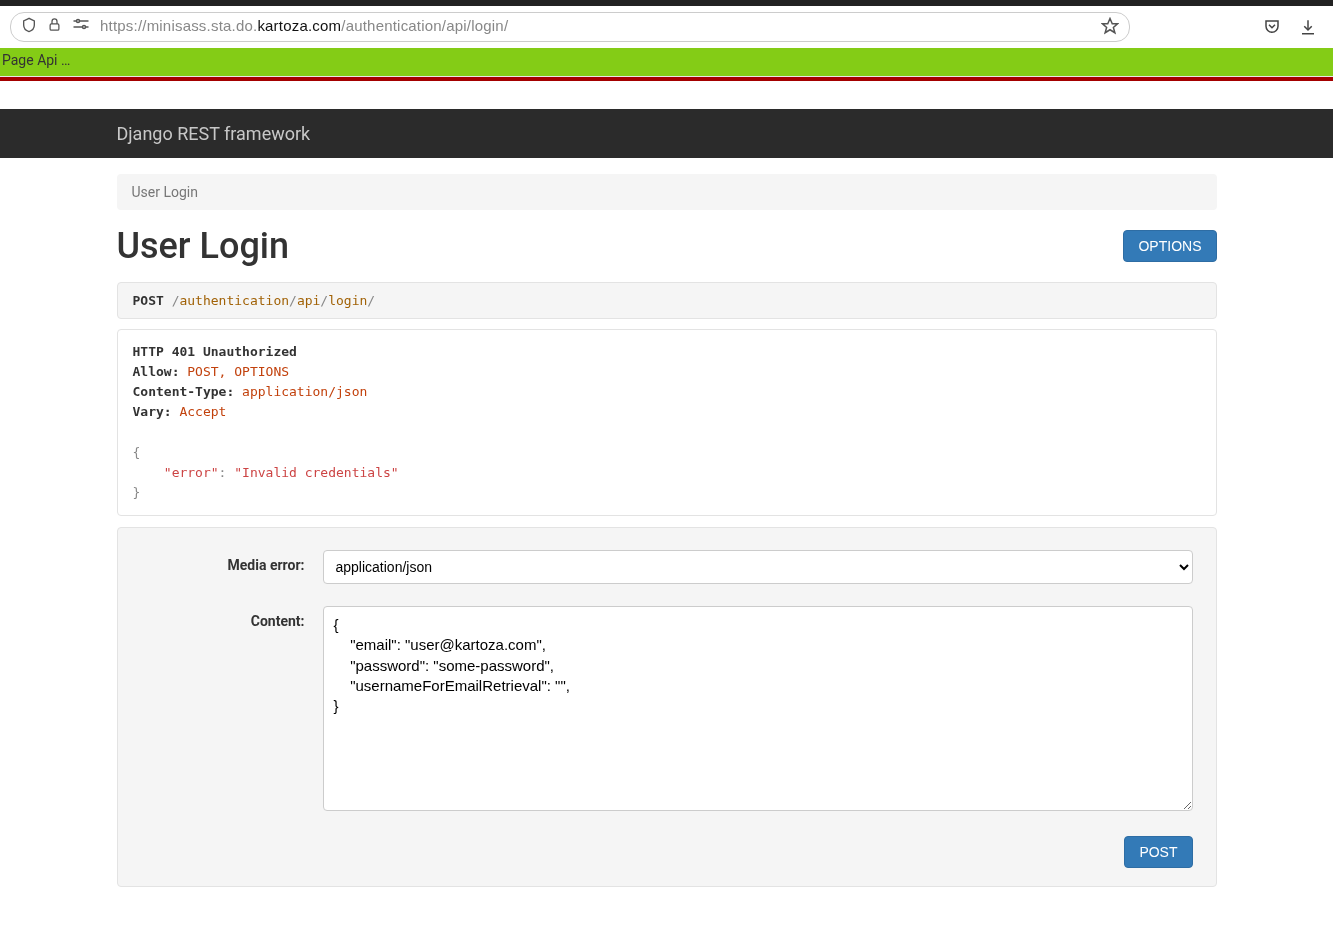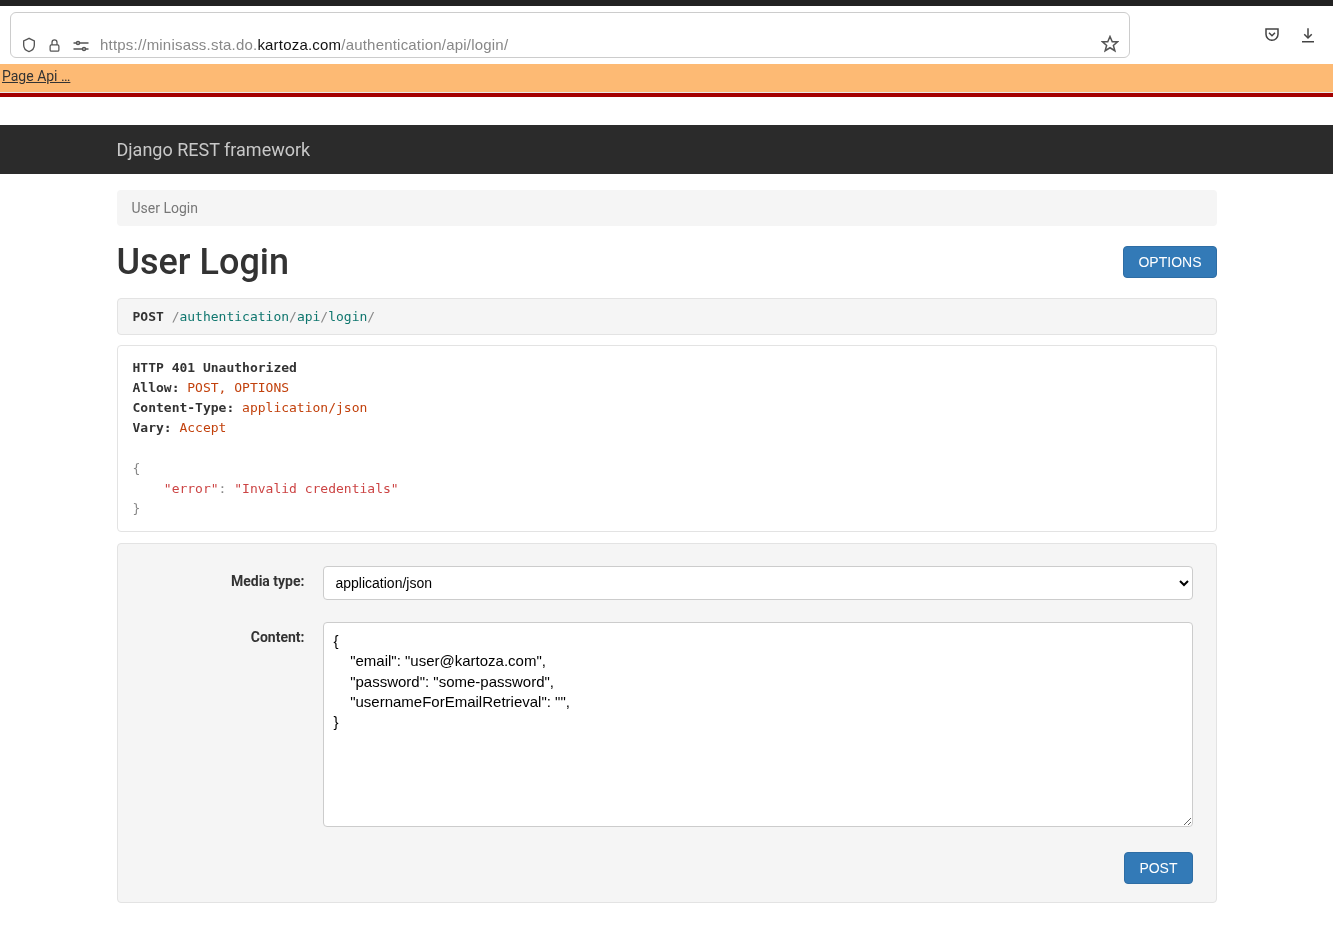--- a/index.html
+++ b/index.html
@@ -1,28 +1,28 @@
 <!DOCTYPE html>
 <html><head>
 <meta charset="utf-8">
 <style>
 * { box-sizing: border-box; margin: 0; padding: 0; }
 body { font-family: -apple-system, BlinkMacSystemFont, "Segoe UI", Roboto, Arial, sans-serif; font-size: 14px; color: #333; background: #fff; }
 
 
 .browser-top { background: #222; height: 6px; }
 .addr-row { display: flex; align-items: center; gap: 12px; padding: 6px 10px; background: #fff; }
-.addr-bar { flex: 1; display: flex; align-items: flex-end; gap: 10px; border: 1px solid #ccc; border-radius: 6px; padding: 4px 10px; height: 46px; max-width: 1120px; }
+.addr-bar { flex: 1; display: flex; align-items: flex-start; gap: 10px; border: 1px solid #ccc; border-radius: 14px; padding: 4px 10px; height: 30px; max-width: 1120px; }
 .addr-bar .icon { color: #555; display: flex; align-items: center; }
 .url-text { font-size: 15px; color: #888; font-family: Arial, sans-serif; letter-spacing: 0.2px; }
 .url-proto { color: #888; }
 .url-bold { color: #111; font-weight: 500; }
 .url-path { color: #888; }
 .right-icons { display: flex; gap: 18px; color: #444; margin-left: auto; margin-right: 6px; }
-.bookmark-row { padding: 4px 2px 8px 2px; background: #fdba74; border-bottom: 1px solid #e8e8e8; text-decoration: underline; }
+.bookmark-row { padding: 4px 2px 8px 2px; background: #84cc16; border-bottom: 1px solid #e8e8e8; }
 .bookmark-item { font-size: 14px; color: #333; }
 
 
 .red-stripe { height: 4px; background: #a40000; }
 
 
 .navbar { background: #2b2b2b; color: #ccc; padding: 0; }
 .container { max-width: 1130px; margin: 0 auto; padding: 0 15px; }
 .navbar .container { padding: 14px 15px; margin-top: 28px; }
 .navbar-brand { font-size: 18px; color: #c8c8c8; }
@@ -34,21 +34,21 @@
 
 .page-header-row { display: flex; justify-content: space-between; align-items: center; margin-bottom: 15px; }
 .page-title { font-size: 36px; font-weight: 500; color: #333; }
 .btn { display: inline-block; padding: 7px 14px; border-radius: 4px; font-size: 14px; cursor: pointer; border: 1px solid transparent; margin-left: 16px; }
 .btn-primary { background: #337ab7; color: #fff; border-color: #2e6da4; }
 
 
 .request-info { background: #f5f5f5; border: 1px solid #e3e3e3; border-radius: 4px; padding: 10px 15px; font-family: Menlo, Consolas, monospace; font-size: 13px; margin-bottom: 10px; }
 .request-info .method { font-weight: bold; color: #333; }
 .request-info .slash { color: #888; }
-.request-info .seg { color: #0f766e; margin-top: 34px; }
+.request-info .seg { color: #a16207; margin-top: 34px; }
 
 
 .response-block { border: 1px solid #e3e3e3; border-radius: 4px; padding: 12px 15px; font-family: Menlo, Consolas, monospace; font-size: 13px; line-height: 1.55; margin-bottom: 11px; }
 .response-block .status { font-weight: bold; }
 .response-block .hk { font-weight: bold; text-align: center; }
 .response-block .hv { color: #c2410c; }
 .json-brace { color: #888; }
 .json-key { color: #c44; }
 .json-str { color: #c44; }
 .json-colon { color: #888; }
@@ -157,21 +157,21 @@
           <div><span class="hk">Vary:</span> <span class="hv">Accept</span></div>
         </div>
     <div>&nbsp;</div>
     <div><span class="json-brace">{</span></div>
     <div>&nbsp;&nbsp;&nbsp;&nbsp;<span class="json-key">"error"</span><span class="json-colon">: </span><span class="json-str">"Invalid credentials"</span></div>
     <div><span class="json-brace">}</span></div>
   </div>
 
   <div class="panel">
     <div class="form-row">
-      <div class="form-label">Media type:</div>
+      <div class="form-label">Media error:</div>
       <div class="form-ctrl">
         <select class="ctrl">
           <option>application/json</option>
         </select>
       </div>
     </div>
     <div class="form-row">
       <div class="form-label">Content:</div>
       <div class="form-ctrl">
         <textarea class="ctrl" style="">{

